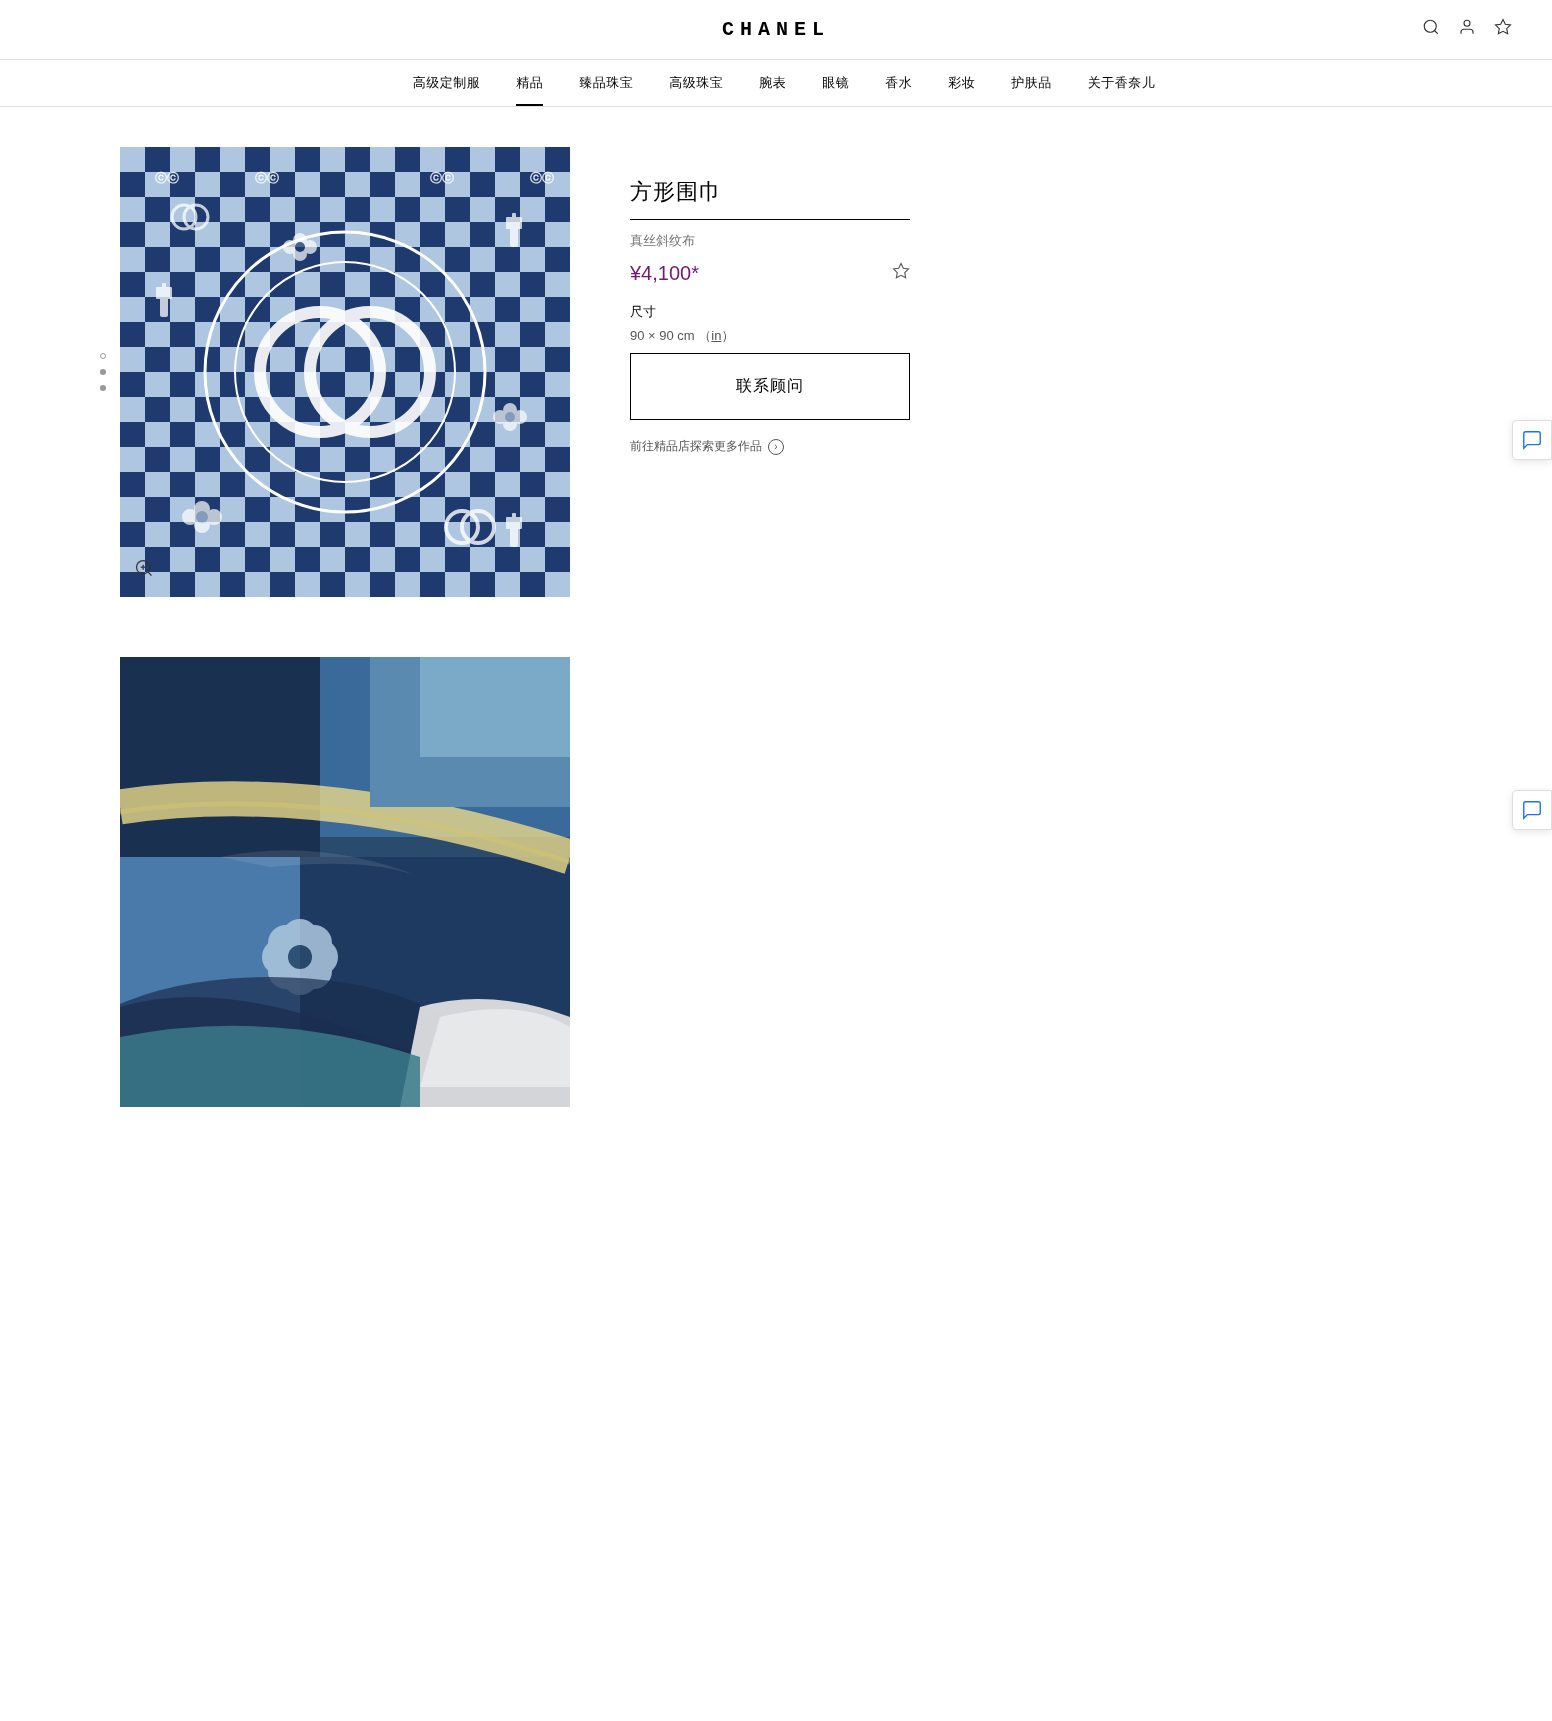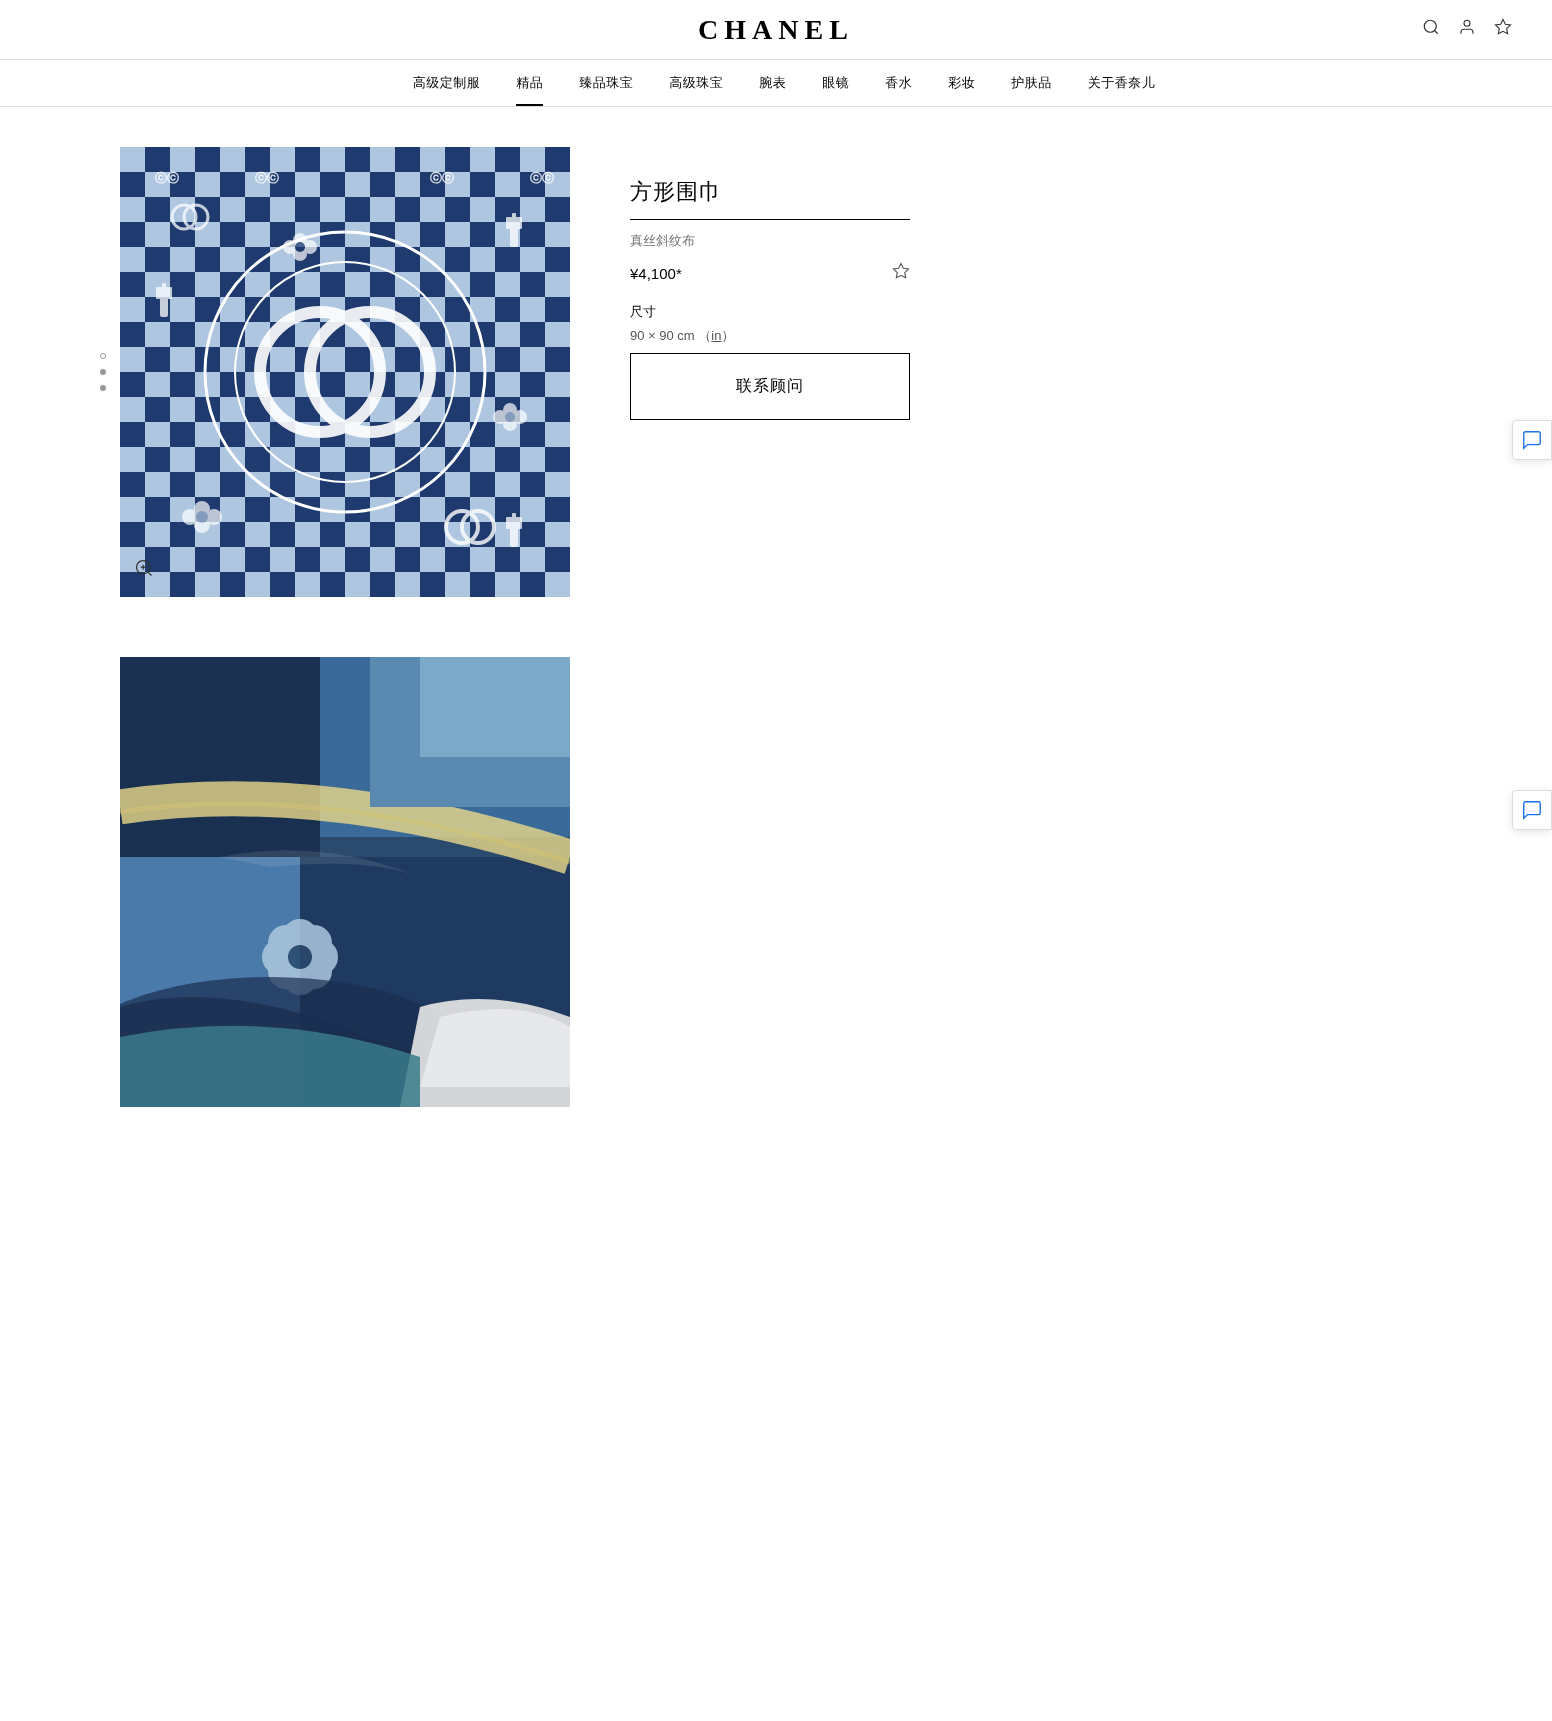--- a/index.html
+++ b/index.html
@@ -8,24 +8,24 @@
     
     .header {
       position: relative;
       display: flex;
       align-items: center;
       justify-content: center;
       height: 60px;
       border-bottom: 1px solid #e0e0e0;
     }
     .logo {
-      font-size: 28px;
+      font-size: 20px;
       font-weight: bold;
       letter-spacing: 6px;
-      font-family: Liberation Serif, serif;
+      font-family: Liberation Mono, monospace;
     }
     .header-icons {
       position: absolute;
       right: 40px;
       display: flex;
       gap: 18px;
       align-items: center;
     }
     .header-icon {
       font-size: 18px;
@@ -129,22 +129,22 @@
       margin-bottom: 12px;
     }
     .price-row {
       display: flex;
       align-items: center;
       justify-content: space-between;
       width: 280px;
       margin-bottom: 18px;
     }
     .price {
-      font-size: 15px;
-      color: #000000;
+      font-size: 20px;
+      color: #701a75;
     }
     .wishlist-icon {
       font-size: 18px;
       cursor: pointer;
       color: #555;
     }
     .size-section {
       margin-bottom: 8px;
     }
     .size-label {
@@ -376,20 +376,24 @@
       <div class="size-section">
         <div class="size-label">尺寸</div>
         <div class="size-value">
           <span>90 × 90 cm</span>
           （<span class="size-unit">in</span>）
         </div>
       </div>
 
       <button class="contact-btn">联系顾问</button>
 
+      <div class="store-link">
+        <span>前往精品店探索更多作品</span>
+        <span class="store-link-arrow">›</span>
+      </div>
 
     </div>
   </div>
 
   <div style="position:relative;">
     <svg width="450" height="450" viewBox="0 0 450 450">
 
       <rect width="450" height="450" fill="#2a4a6e"></rect>
 
       <rect x="0" y="0" width="200" height="200" fill="#1a3050"></rect>

